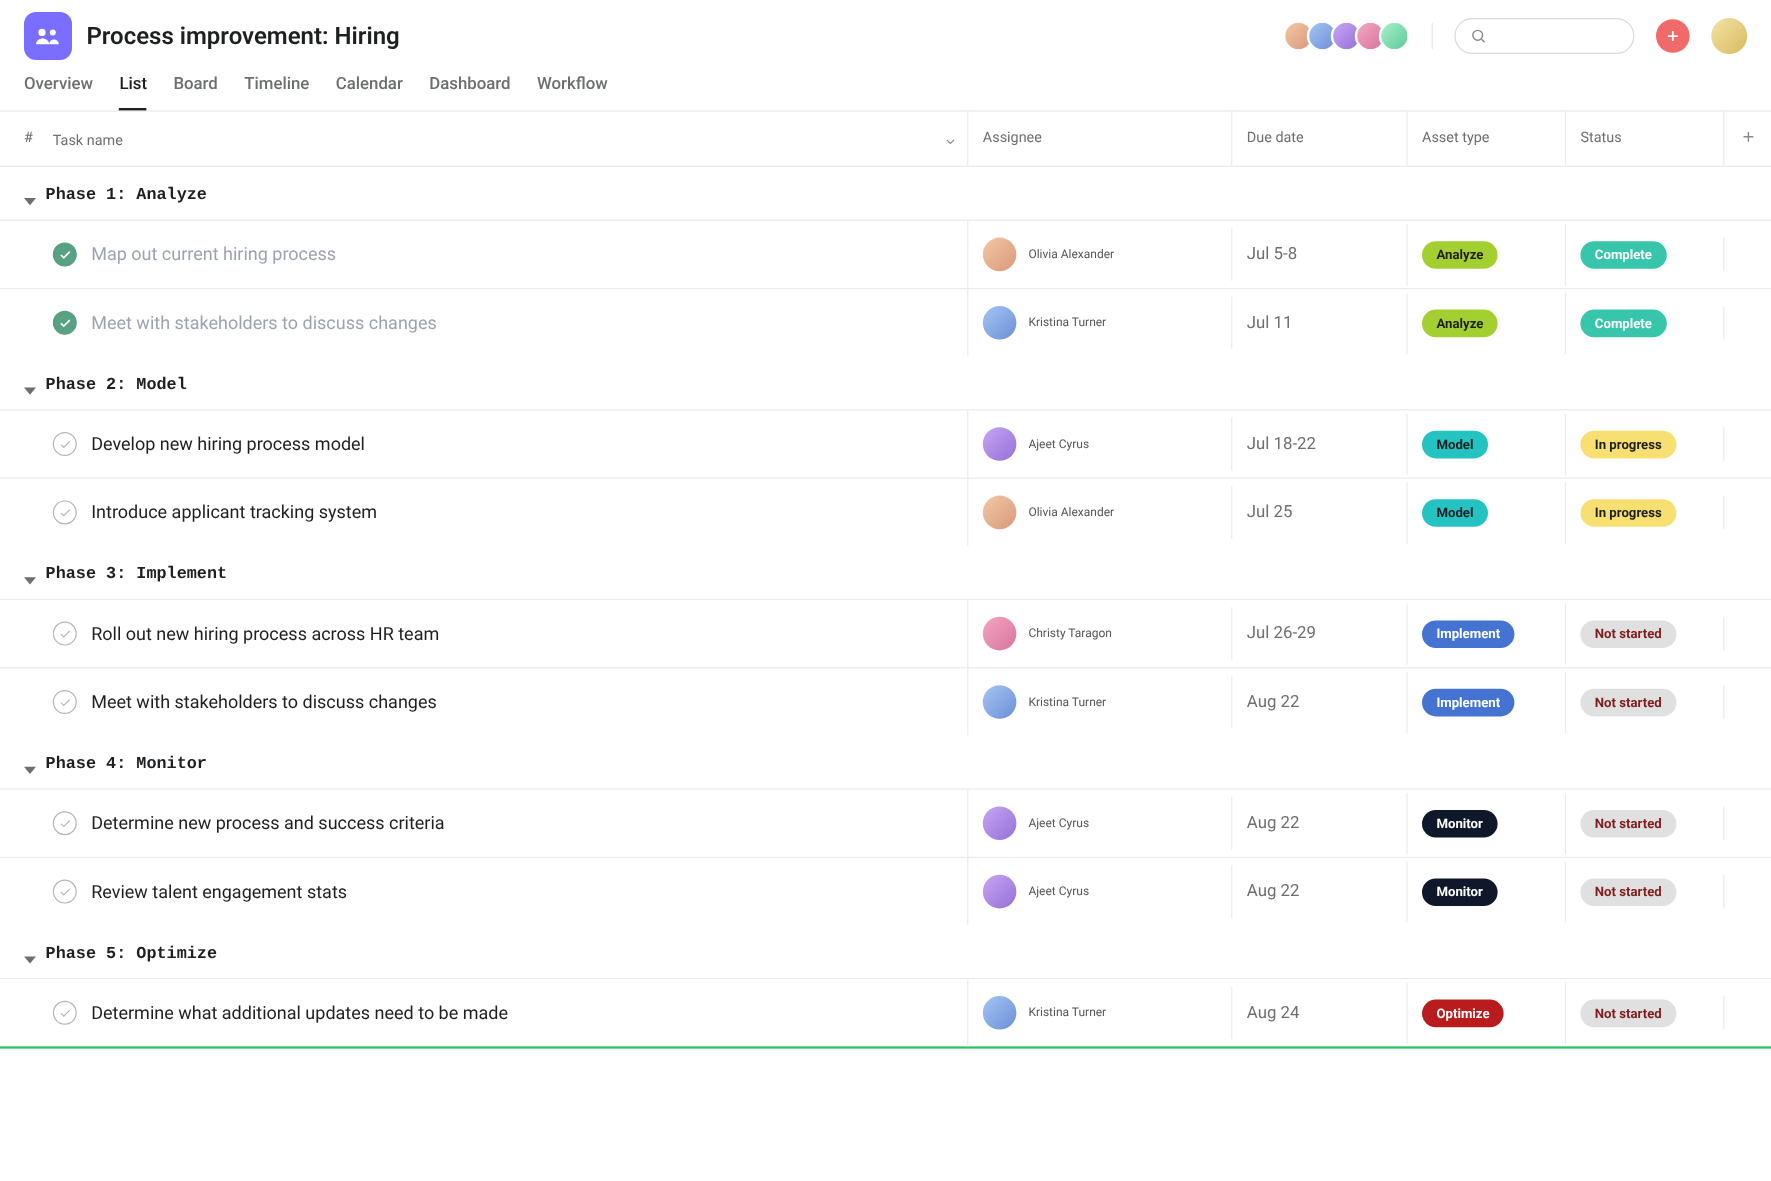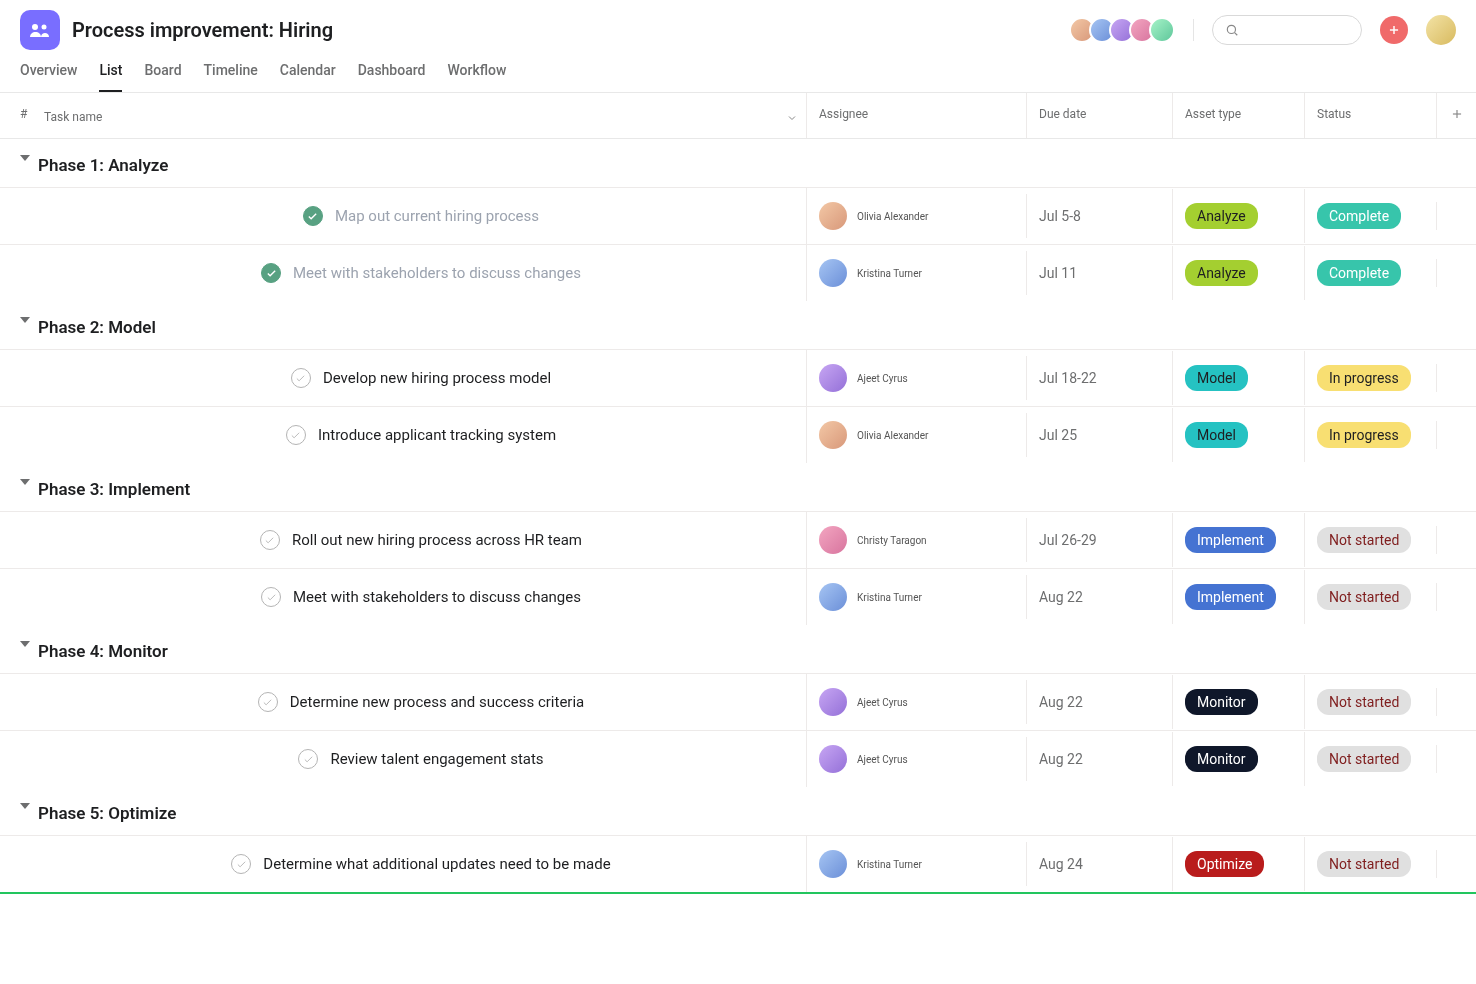--- a/index.html
+++ b/index.html
@@ -112,46 +112,47 @@
   }
   .col-num { width: 36px; padding: 14px 0 14px 20px; }
   .col-task { flex: 1; padding: 14px 8px; display: flex; align-items: flex-end; justify-content: space-between; min-width: 0; }
   .col-assignee { width: 220px; padding: 14px 12px; border-left: 1px solid #edeae9; }
   .col-due { width: 146px; padding: 14px 12px; border-left: 1px solid #edeae9; }
   .col-asset { width: 132px; padding: 14px 12px; border-left: 1px solid #edeae9; }
   .col-status { width: 132px; padding: 14px 12px; border-left: 1px solid #edeae9; }
   .col-add { width: 40px; padding: 14px 10px; border-left: 1px solid #edeae9; color: #888; text-align: center; }
   .section-header {
     display: flex;
-    align-items: flex-start;
+    align-items: flex-end;
     gap: 8px;
     padding: 16px 20px 12px 20px;
-    font-size: 17px;
+    font-size: 14px;
     font-weight: 600;
     cursor: pointer;
+    font-family: Liberation Mono, monospace;
   }
   .caret {
     width: 0; height: 0;
     border-left: 5px solid transparent;
     border-right: 5px solid transparent;
     border-top: 6px solid #6d6e6f;
   }
   .row {
     display: flex;
     border-top: 1px solid #edeae9;
     align-items: center;
     min-height: 52px;
   }
   .row:last-child { border-bottom: 2px solid #22c55e; }
   .row .col-task {
     display: flex;
     align-items: center;
     gap: 12px;
     padding-left: 44px;
-    justify-content: center;
+    justify-content: flex-start;
     font-size: 15px;
   }
   .check {
     width: 20px;
     height: 20px;
     border-radius: 50%;
     border: 1.5px solid #b4b4b4;
     flex-shrink: 0;
     display: flex;
     align-items: center;
@@ -175,23 +176,24 @@
     width: 28px;
     height: 28px;
     border: none;
     margin: 0;
   }
   .row .col-due { color: #6d6e6f; font-size: 14px; }
   .pill {
     display: inline-block;
     padding: 5px 12px;
     border-radius: 12px;
-    font-size: 14px;
+    font-size: 11px;
     color: #1e1f21;
     white-space: nowrap;
+    font-weight: bold;
   }
   .pill-analyze { background: #a4cf30; }
   .pill-model { background: #25c2c2; }
   .pill-implement { background: #4573d2; color: #fff; }
   .pill-monitor { background: #0f172a; color: #fff; }
   .pill-optimize { background: #b91c1c; color: #fff; }
   .pill-complete { background: #37c5ab; color: #fff; }
   .pill-inprogress { background: #f8df72; }
   .pill-notstarted { background: #e0e0e0; color: #7f1d1d; }
   .chevron-down {

